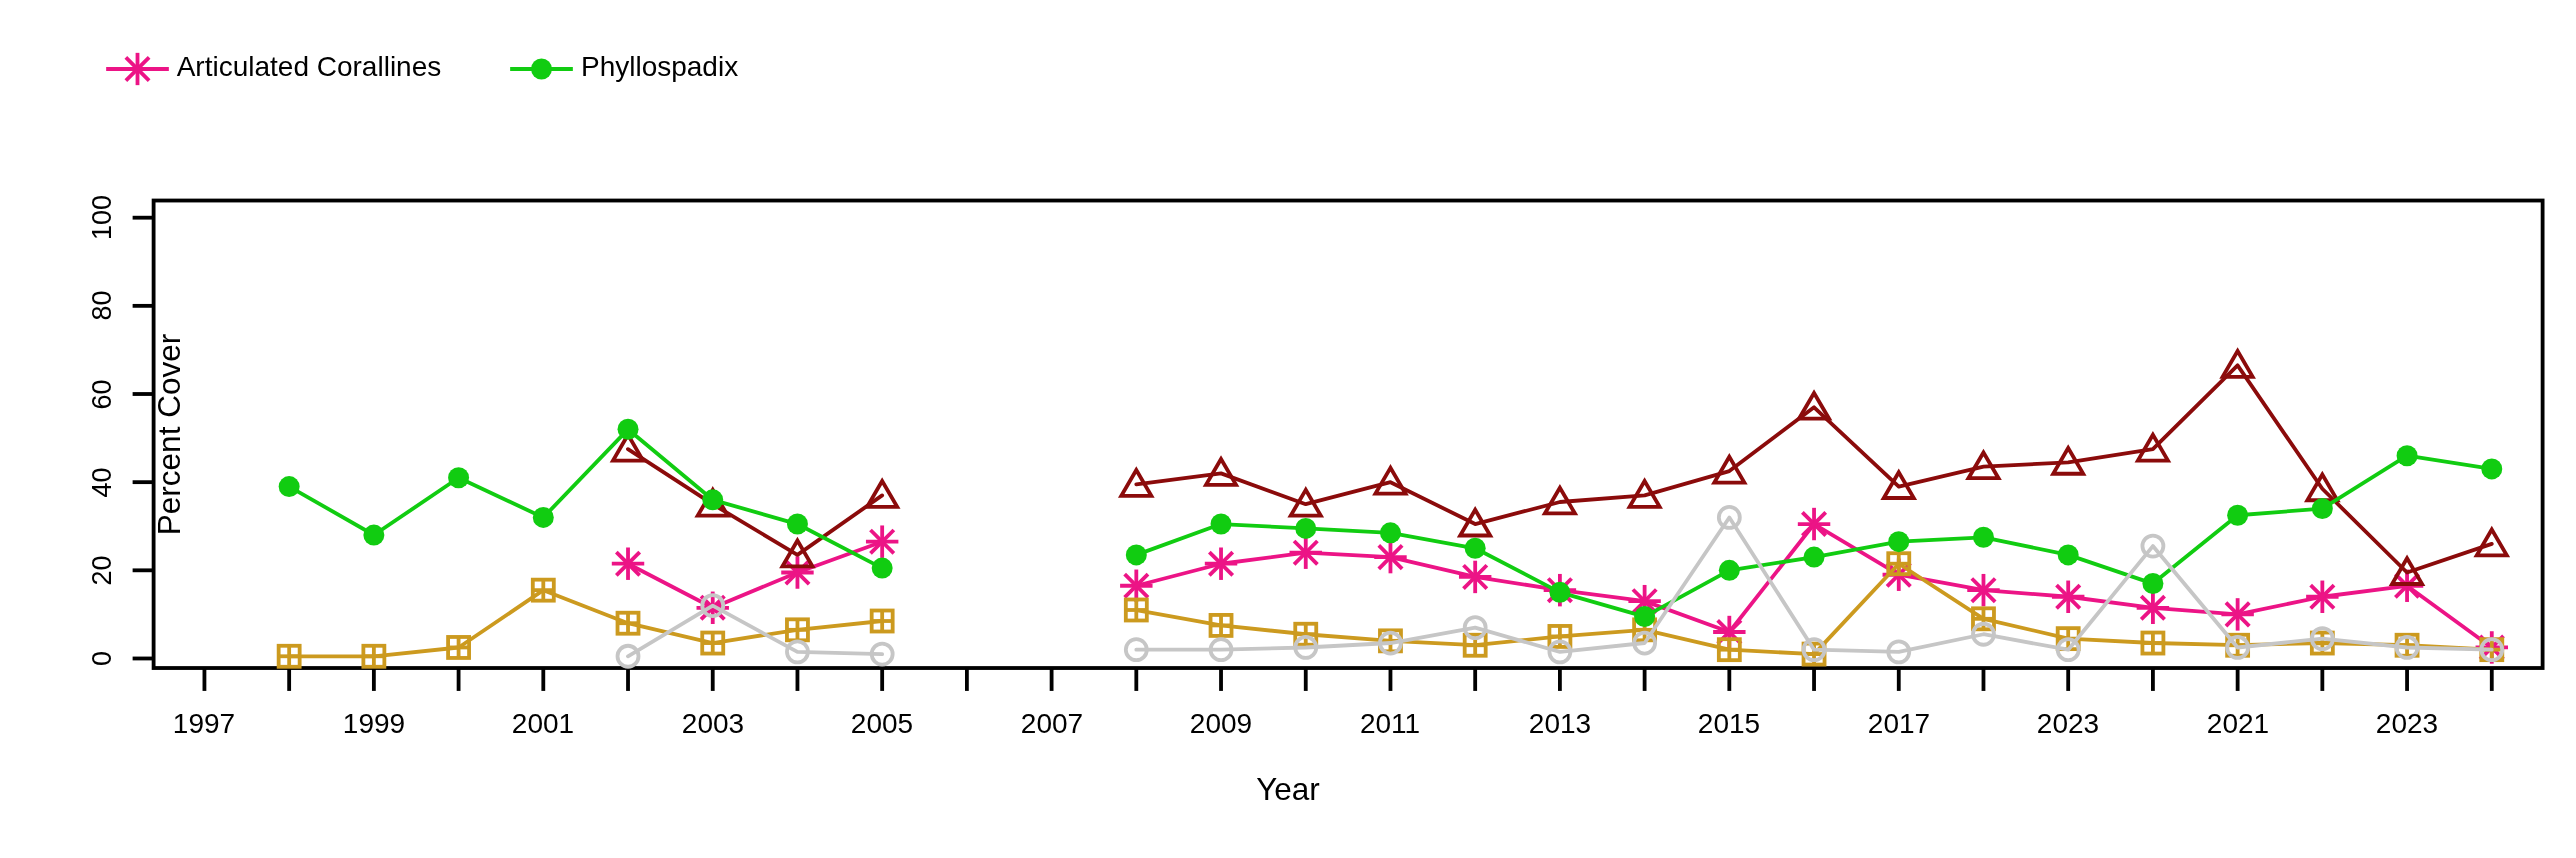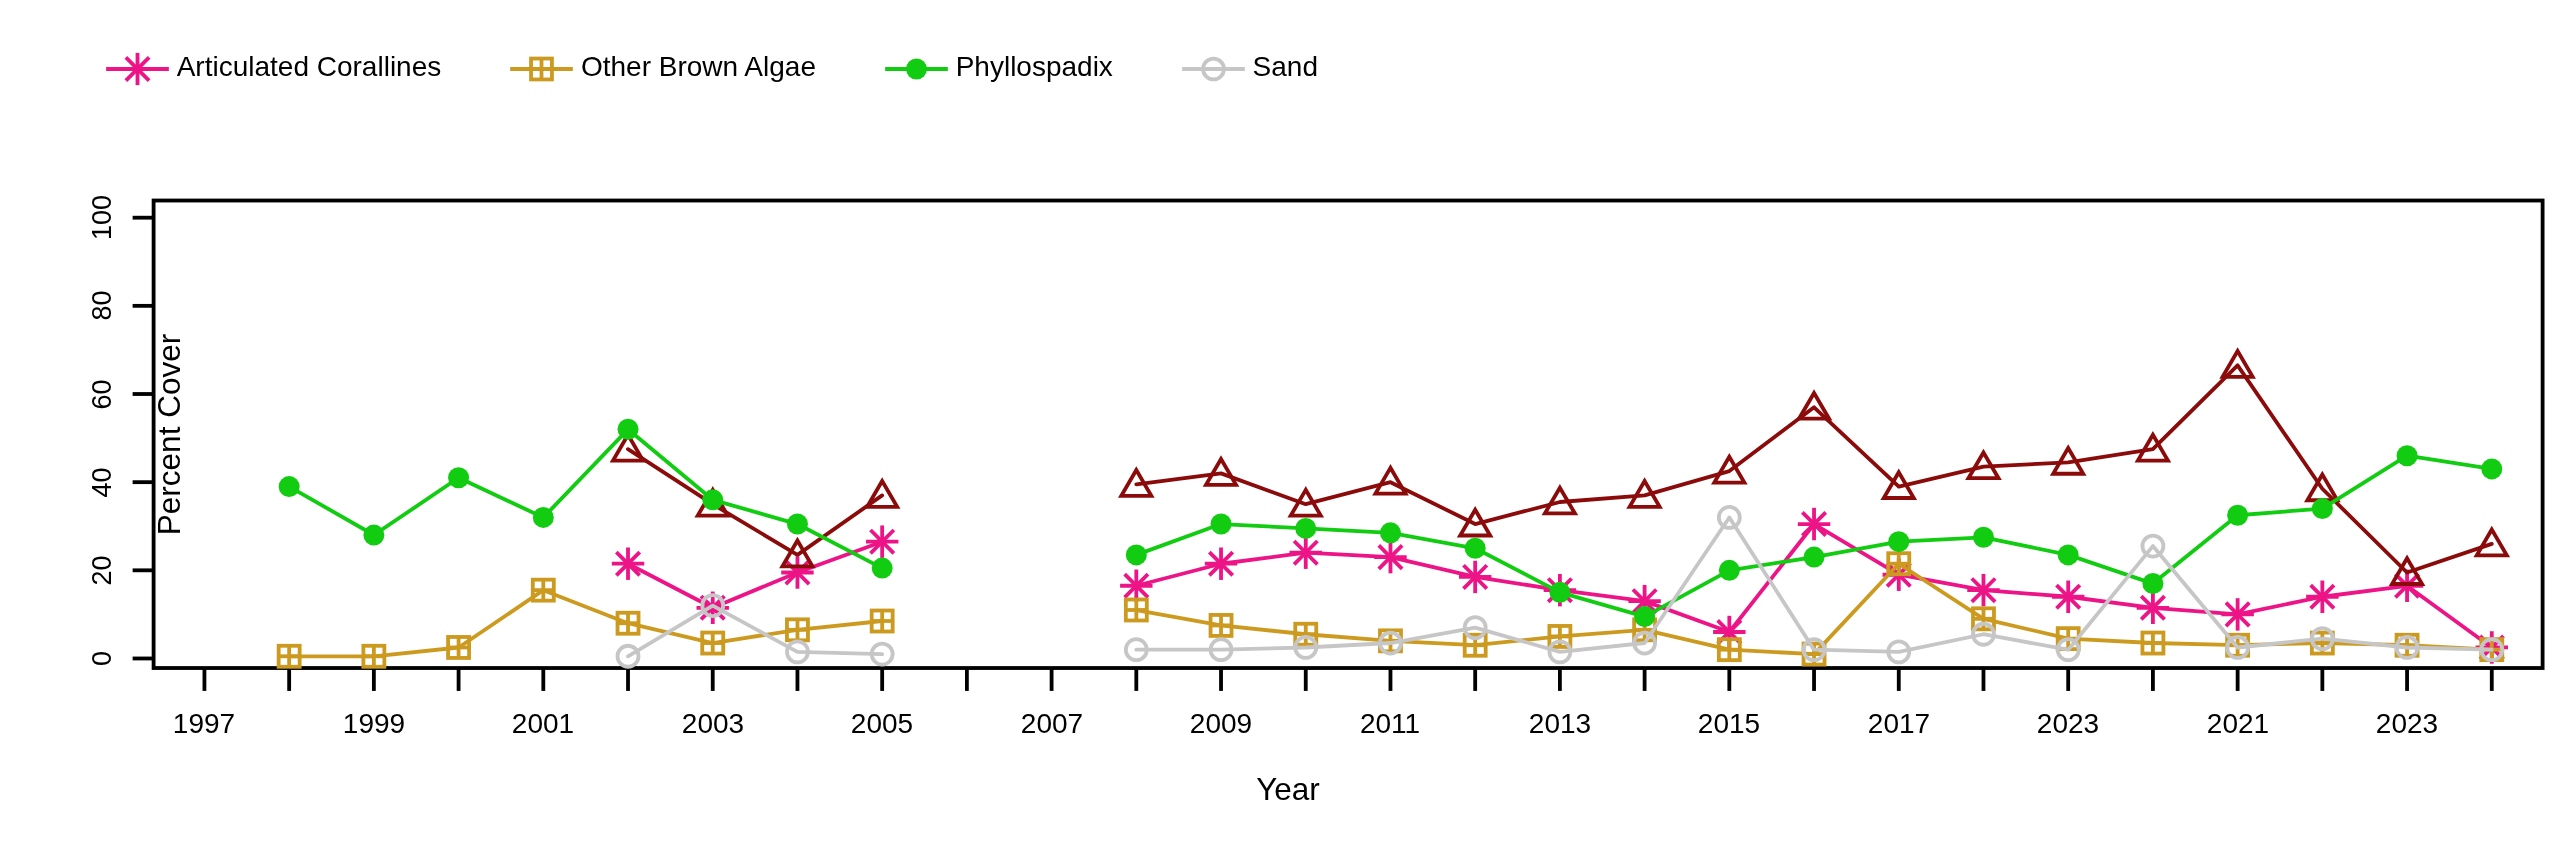--- a/index.html
+++ b/index.html
@@ -119,45 +119,25 @@
             <line x1="35" y1="3" x2="35" y2="37" stroke="#EC1486" stroke-width="4"></line>
             <line x1="22.759999999999998" y1="7.76" x2="47.24" y2="32.24" stroke="#EC1486" stroke-width="4"></line>
             <line x1="22.759999999999998" y1="32.24" x2="47.24" y2="7.76" stroke="#EC1486" stroke-width="4"></line>
           </svg>
         </div>
         <span class="legend-label">Articulated Corallines</span>
       </div>
       <div class="legend-item">
         <div class="legend-key">
           <svg width="67" height="38" viewBox="0 0 70 40">
-            <line x1="2" y1="20" x2="68" y2="20" stroke="#CC9A1F" stroke-width="4"></line>
-            <rect x="24" y="9" width="22" height="22" fill="none" stroke="#CC9A1F" stroke-width="4"></rect>
-            <line x1="35" y1="9" x2="35" y2="31" stroke="#CC9A1F" stroke-width="4"></line>
-            <line x1="24" y1="20" x2="46" y2="20" stroke="#CC9A1F" stroke-width="4"></line>
-          </svg>
-        </div>
-        <span class="legend-label">Other Brown Algae</span>
-      </div>
-      <div class="legend-item">
-        <div class="legend-key">
-          <svg width="67" height="38" viewBox="0 0 70 40">
             <line x1="2" y1="20" x2="68" y2="20" stroke="#11CC11" stroke-width="4"></line>
             <circle cx="35" cy="20" r="11" fill="#11CC11" stroke="none"></circle>
           </svg>
         </div>
         <span class="legend-label">Phyllospadix</span>
-      </div>
-      <div class="legend-item">
-        <div class="legend-key">
-          <svg width="67" height="38" viewBox="0 0 70 40">
-            <line x1="2" y1="20" x2="68" y2="20" stroke="#C6C6C6" stroke-width="4"></line>
-            <circle cx="35" cy="20" r="11" fill="none" stroke="#C6C6C6" stroke-width="4"></circle>
-          </svg>
-        </div>
-        <span class="legend-label">Sand</span>
       </div>
     </div>
 
   <div id="plot-wrap">
     <svg id="plot-svg" width="2576" height="859" viewBox="0 0 2700 900">
         <rect x="161" y="210" width="2504" height="490" fill="none" stroke="#000" stroke-width="4"></rect>
         <line x1="139" y1="690" x2="161" y2="690" stroke="#000" stroke-width="4"></line>
         <line x1="139" y1="597.6" x2="161" y2="597.6" stroke="#000" stroke-width="4"></line>
         <line x1="139" y1="505.2" x2="161" y2="505.2" stroke="#000" stroke-width="4"></line>
         <line x1="139" y1="412.8" x2="161" y2="412.8" stroke="#000" stroke-width="4"></line>

